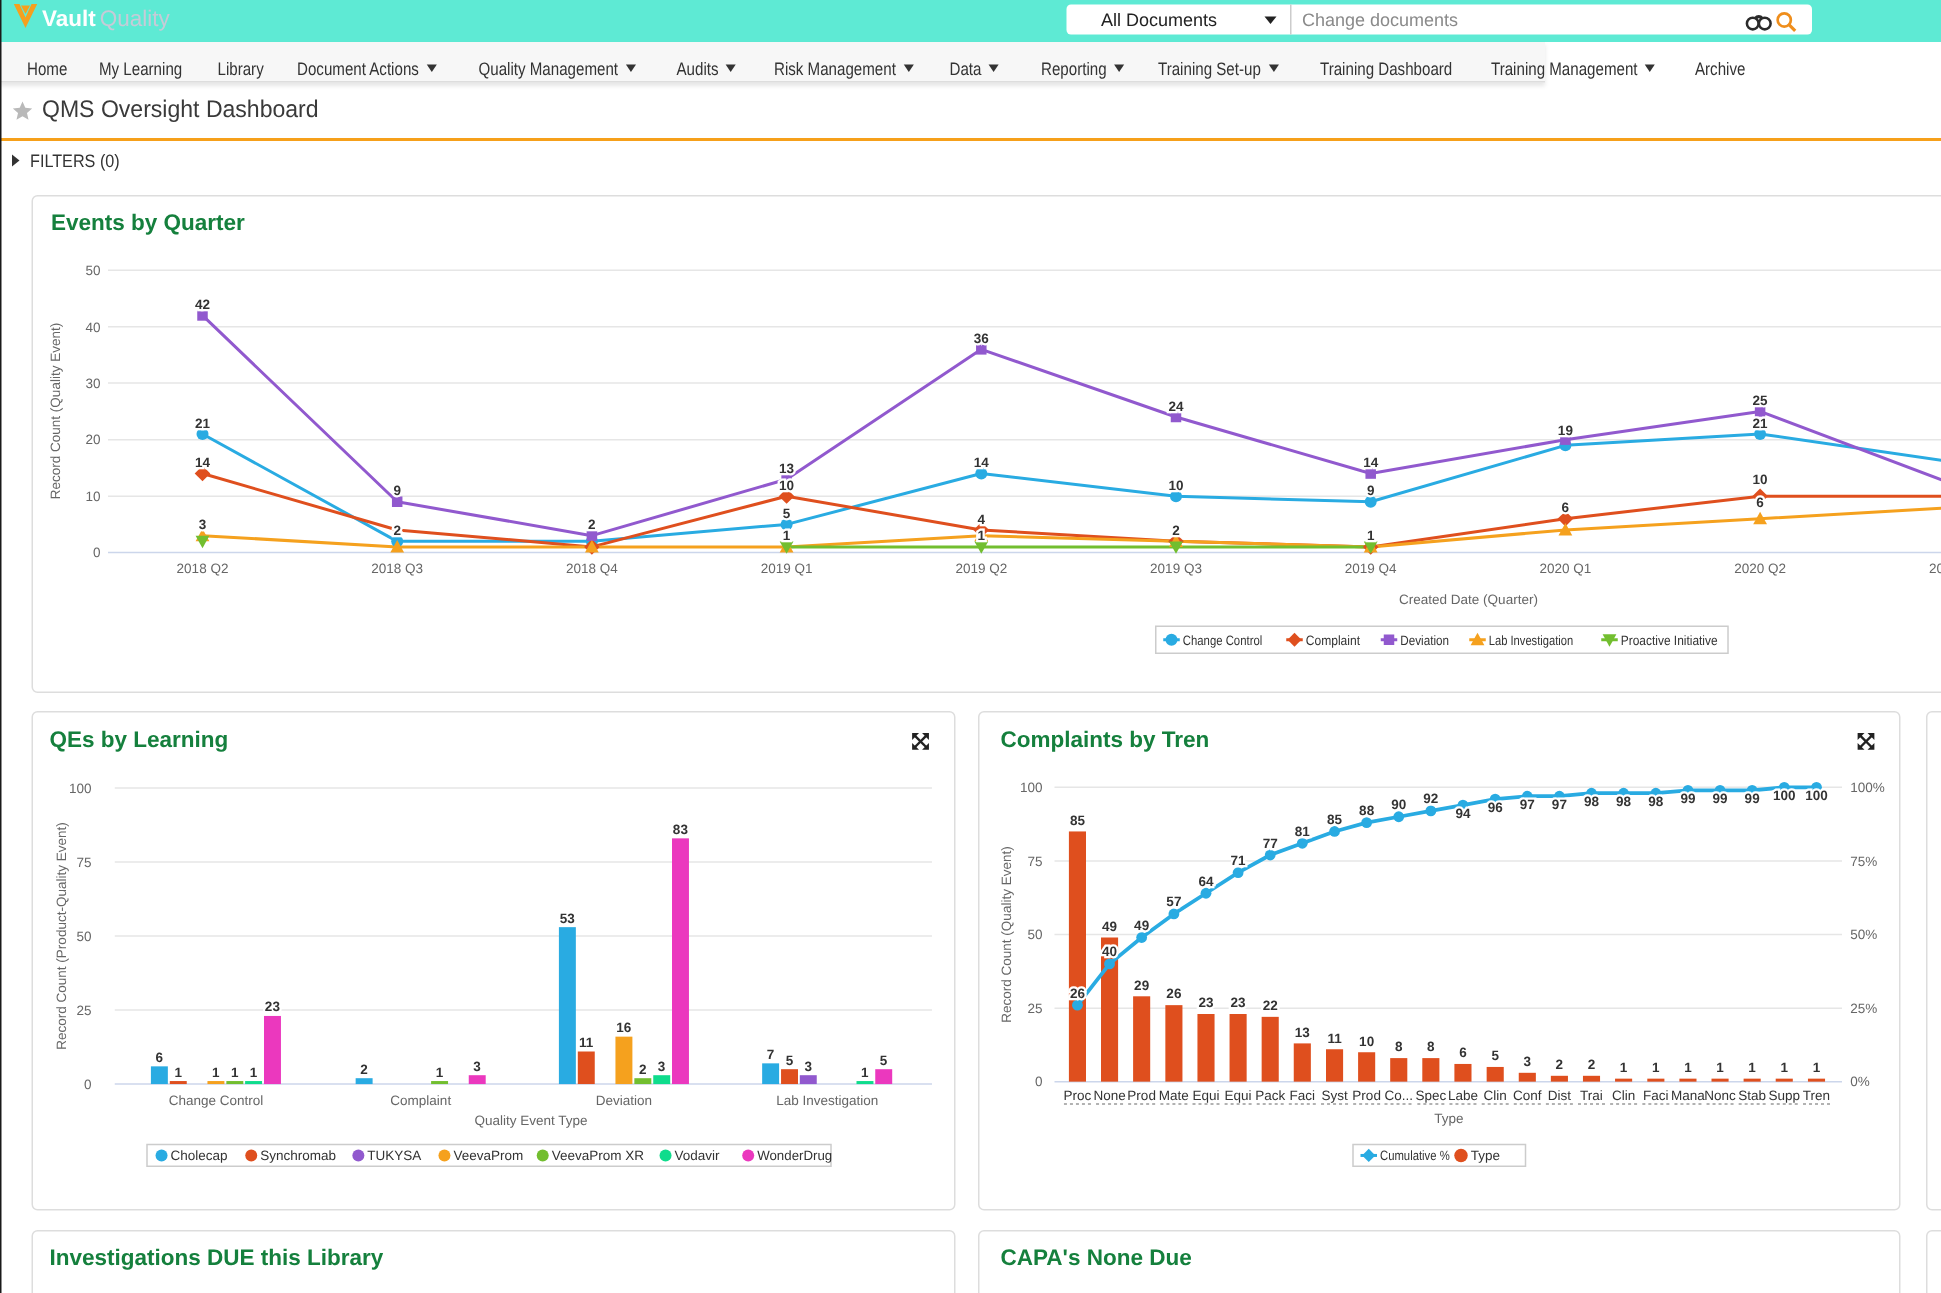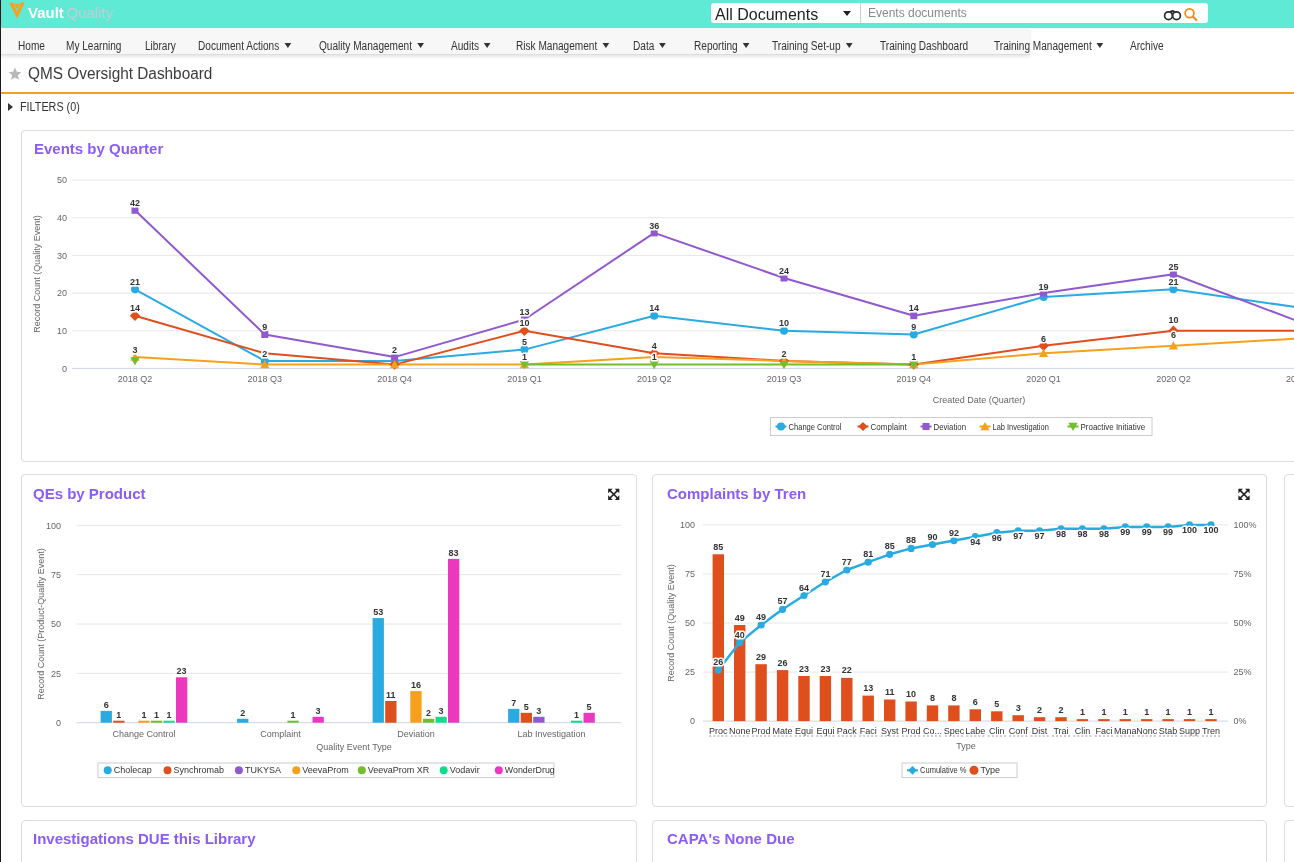--- a/index.html
+++ b/index.html
@@ -1,44 +1,44 @@
 <!DOCTYPE html>
 <html><head><meta charset="utf-8"><style>
 *{margin:0;padding:0;box-sizing:border-box}
 html,body{width:1294px;height:862px;overflow:hidden;background:#fff;font-family:"Liberation Sans",sans-serif}
 .abs{position:absolute}
 #hdr{position:absolute;left:0;top:0;width:1294px;height:28px;background:#5eead4}
 #sbox{position:absolute;left:711px;top:2.5px;width:497px;height:20px;background:#fff;border-radius:3px}
-#sbox .ad{position:absolute;left:4px;top:3px;font-size:16px;color:#222}
+#sbox .ad{position:absolute;left:23px;top:3px;font-size:12px;color:#222}
 #sbox .ph{position:absolute;left:157px;top:3px;font-size:12px;color:#8a8a8a}
 #sbox .dv{position:absolute;left:149px;top:0;width:1px;height:20px;background:#ccc}
 #sbox .ca{position:absolute;left:132px;top:8px;width:0;height:0;border:4.5px solid transparent;border-top:5px solid #222;border-bottom:none}
 #nav{position:absolute;left:0;top:28px;width:1030px;height:27px;background:#f7f7f7;border-bottom:1px solid #ddd;box-shadow:0 2px 3px rgba(0,0,0,0.10)}
 .ni{position:absolute;top:11px;font-size:12px;color:#333;white-space:nowrap;transform:scaleX(0.84);transform-origin:left center}
 .car{display:inline-block;margin-left:6px;vertical-align:2px;width:0;height:0;border:4.5px solid transparent;border-top:5px solid #333;border-bottom:none}
 #title{position:absolute;left:27.5px;top:64.8px;font-size:16px;color:#3a3a3a;white-space:nowrap;transform:scaleX(0.96);transform-origin:left top}
 #oline{position:absolute;left:0;top:91.5px;width:1294px;height:2px;background:#F6A01A}
 #ftri{position:absolute;left:8px;top:103.4px;width:0;height:0;border:4px solid transparent;border-left:5.5px solid #333;border-right:none}
 #ftxt{position:absolute;left:20px;top:99.5px;font-size:12px;color:#333;transform:scaleX(0.9);transform-origin:left top}
 .panel{position:absolute;background:#fff;border:1px solid #ddd;border-radius:4px}
-.ptitle{position:absolute;font-size:15px;font-weight:bold;color:#8b5cf6;white-space:nowrap}
+.ptitle{position:absolute;font-size:15px;font-weight:bold;color:#15803d;white-space:nowrap}
 #ledge{position:absolute;left:0;top:0;width:1px;height:862px;background:#1a1a1a}
 </style></head><body>
 <div id="hdr">
     <svg width="120" height="24" viewBox="0 0 120 24" style="position:absolute;left:9px;top:2px">
 <path d="M0.2 0.6 L4.0 0.6 L8.0 9.6 L12.0 0.6 L15.8 0.6 L8.0 16.6 Z" fill="#F5A01E"></path>
 <path d="M5.0 1.7 L11.0 1.7 L8.0 7.3 Z" fill="#F5A01E"></path>
 <text x="19" y="15.5" style="font:bold 15px 'Liberation Sans',sans-serif" fill="#ffffff">Vault</text>
 <text x="57.5" y="15.5" style="font:15px 'Liberation Sans',sans-serif" fill="#C6CBD7">Quality</text>
 </svg>
 <div id="sbox">
       <span class="ad">All Documents</span>
       <span class="ca"></span>
       <span class="dv"></span>
-      <span class="ph">Events documents</span>
+      <span class="ph">Change documents</span>
       <svg width="55" height="22" viewBox="0 0 55 22" style="position:absolute;right:6px;top:0px">
 <g fill="none" stroke="#2b2b2b" stroke-width="1.7">
 <circle cx="21.5" cy="12.7" r="3.9"></circle>
           <circle cx="29.5" cy="12.7" r="3.9"></circle>
 <path d="M23.4 9.2 A 2.6 2.6 0 0 1 27.6 9.2" stroke-width="2.2"></path>
 </g>
 <g fill="none" stroke="#EF8E1C" stroke-width="1.8">
 <circle cx="42.5" cy="10.3" r="4.4"></circle>
           <line x1="45.8" y1="13.6" x2="49.8" y2="17.6" stroke-width="2.1"></line>
 </g>
@@ -68,21 +68,21 @@
 <span id="ftri"></span>
 <span id="ftxt">FILTERS (0)</span>
 <div class="panel" style="left:20.5px;top:130px;width:1280px;height:332px"></div>
 <div class="panel" style="left:20.5px;top:474px;width:616px;height:332.5px"></div>
 <div class="panel" style="left:652px;top:474px;width:615.3px;height:332.5px"></div>
 <div class="panel" style="left:1284px;top:474px;width:20px;height:332.5px"></div>
 <div class="panel" style="left:20.5px;top:820px;width:616px;height:60px"></div>
 <div class="panel" style="left:652px;top:820px;width:615.3px;height:60px"></div>
 <div class="panel" style="left:1284px;top:820px;width:20px;height:60px"></div>
 <div class="ptitle" style="left:34px;top:139.5px">Events by Quarter</div>
-<div class="ptitle" style="left:33px;top:484.5px">QEs by Product</div>
+<div class="ptitle" style="left:33px;top:484.5px">QEs by Learning</div>
 <div class="ptitle" style="left:667px;top:484.5px">Complaints by Tren</div>
 <div class="ptitle" style="left:33px;top:830px">Investigations DUE this Library</div>
 <div class="ptitle" style="left:667px;top:830px">CAPA's None Due</div>
 <svg class="abs" style="left:0;top:0" width="1294" height="462" viewBox="0 0 1294 462">
     <style>.ax{font:9px "Liberation Sans",sans-serif;fill:#666}.dl{font:bold 9px "Liberation Sans",sans-serif;fill:#333;paint-order:stroke;stroke:#fff;stroke-width:3px}.lg{font:9px "Liberation Sans",sans-serif;fill:#333}</style>
     <line x1="72" y1="368.4" x2="1300" y2="368.4" stroke="#CCD6EB" stroke-width="1"></line>
     <line x1="72" y1="330.8" x2="1300" y2="330.8" stroke="#E6E6E6" stroke-width="1"></line>
     <line x1="72" y1="293.1" x2="1300" y2="293.1" stroke="#E6E6E6" stroke-width="1"></line>
     <line x1="72" y1="255.4" x2="1300" y2="255.4" stroke="#E6E6E6" stroke-width="1"></line>
     <line x1="72" y1="217.8" x2="1300" y2="217.8" stroke="#E6E6E6" stroke-width="1"></line>

